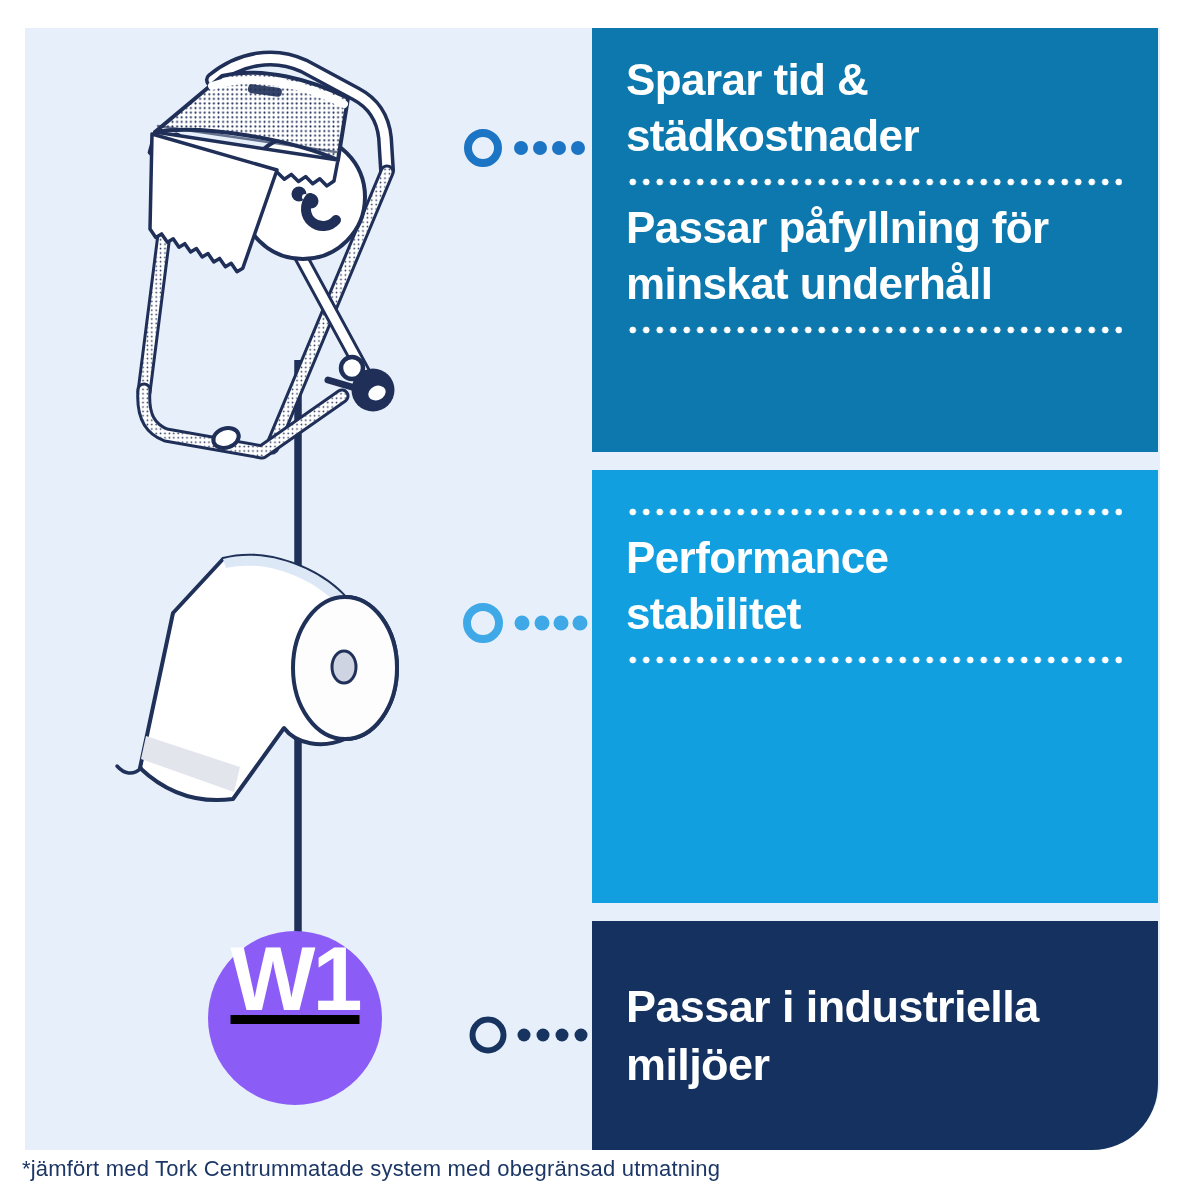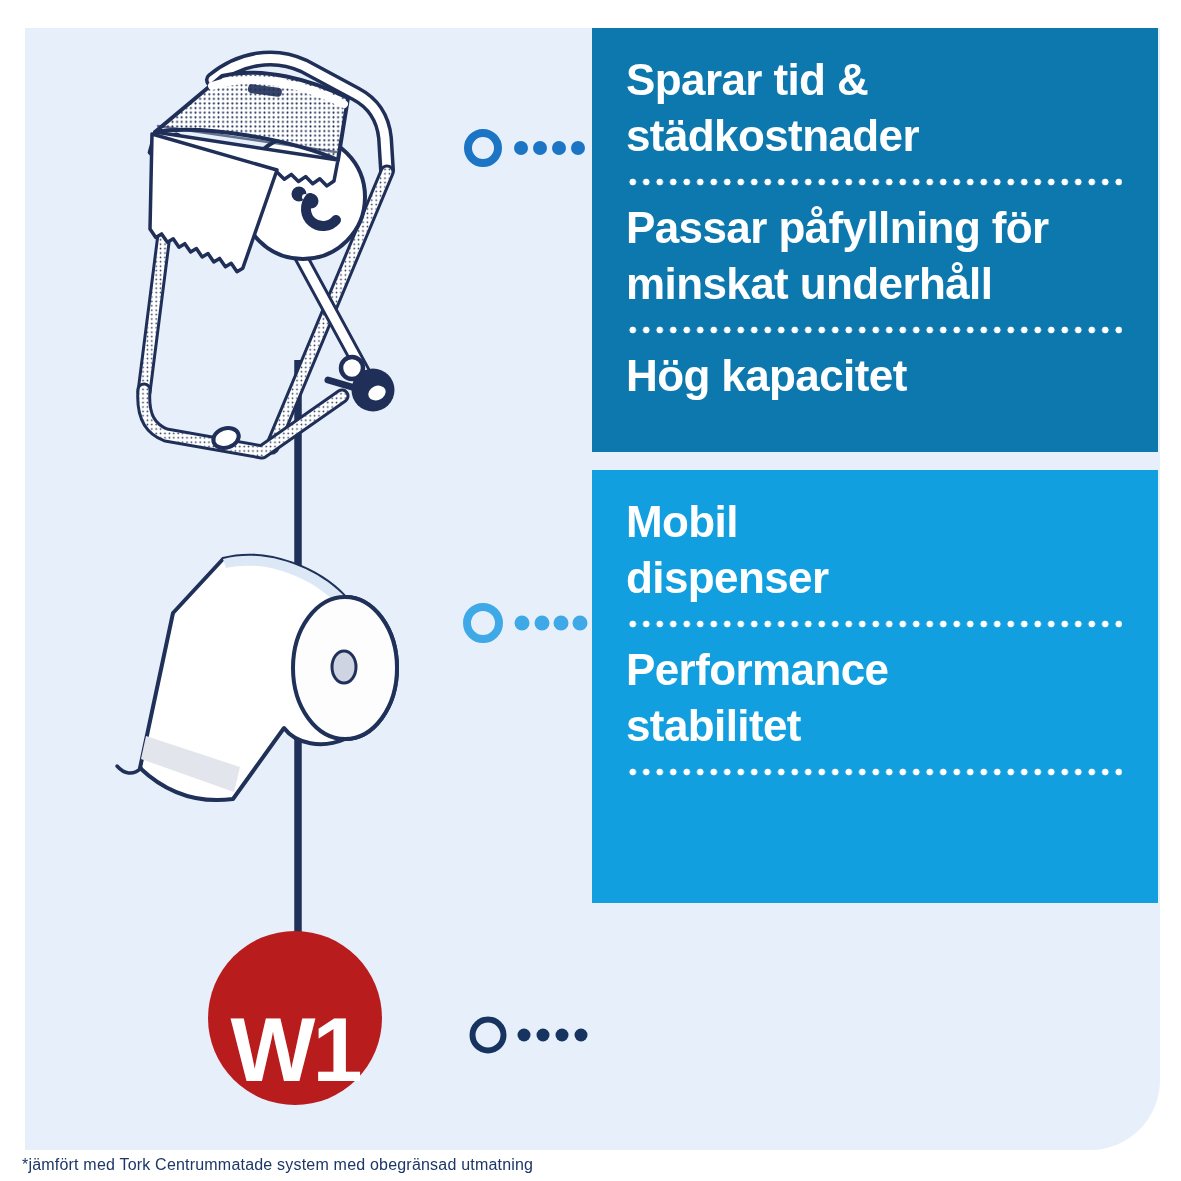--- a/index.html
+++ b/index.html
@@ -23,29 +23,29 @@
     font-size:44px;line-height:1.27;letter-spacing:-0.6px;
   }
   .box-navy .benefit{font-size:45px;}
   .dotline{
     height:8px;margin:14px 12px 14px 0;
     background-image:radial-gradient(circle,#ffffff 3px,rgba(255,255,255,0) 3.7px);
     background-size:13.5px 8px;background-repeat:repeat-x;background-position:0 50%;
   }
   .w1-badge{
     position:absolute;left:208px;top:931px;width:174px;height:174px;border-radius:50%;
-    background:#b91c1c;display:flex;align-items:flex-end;justify-content:center;
+    background:#8b5cf6;display:flex;align-items:flex-start;justify-content:center;text-decoration:underline;
   }
   .w1-badge span{
     color:#ffffff;font-weight:bold;font-size:90px;letter-spacing:-3px;
     transform:translateY(-3px);
   }
   .footnote{
     position:absolute;left:22px;top:1156px;margin:0;
-    color:#1c3766;font-size:16px;letter-spacing:0.2px;
+    color:#1c3766;font-size:22px;letter-spacing:0.2px;
   }
 </style>
 </head>
 <body>
 
 <div class="stage">
 
   <div class="panel"></div>
 
   <svg class="art" viewBox="0 0 1181 1181">
@@ -151,30 +151,31 @@
 
   <div class="boxes">
 
     <section class="box box-top">
       <p class="benefit">Sparar tid &amp;
 städkostnader</p>
       <div class="dotline"></div>
       <p class="benefit">Passar påfyllning för
 minskat underhåll</p>
       <div class="dotline"></div>
-      <p class="benefit">Hög kapacitet</p>
     </section>
 
     <section class="box box-middle">
-      <p class="benefit">Mobil
-dispenser</p>
       <div class="dotline"></div>
       <p class="benefit">Performance
 stabilitet</p>
       <div class="dotline"></div>
     </section>
 
+    <section class="box box-navy">
+      <p class="benefit">Passar i industriella
+miljöer</p>
+    </section>
 
   </div>
 
   <p class="footnote">*jämfört med Tork Centrummatade system med obegränsad utmatning</p>
 
 </div>
 
 </body></html>

